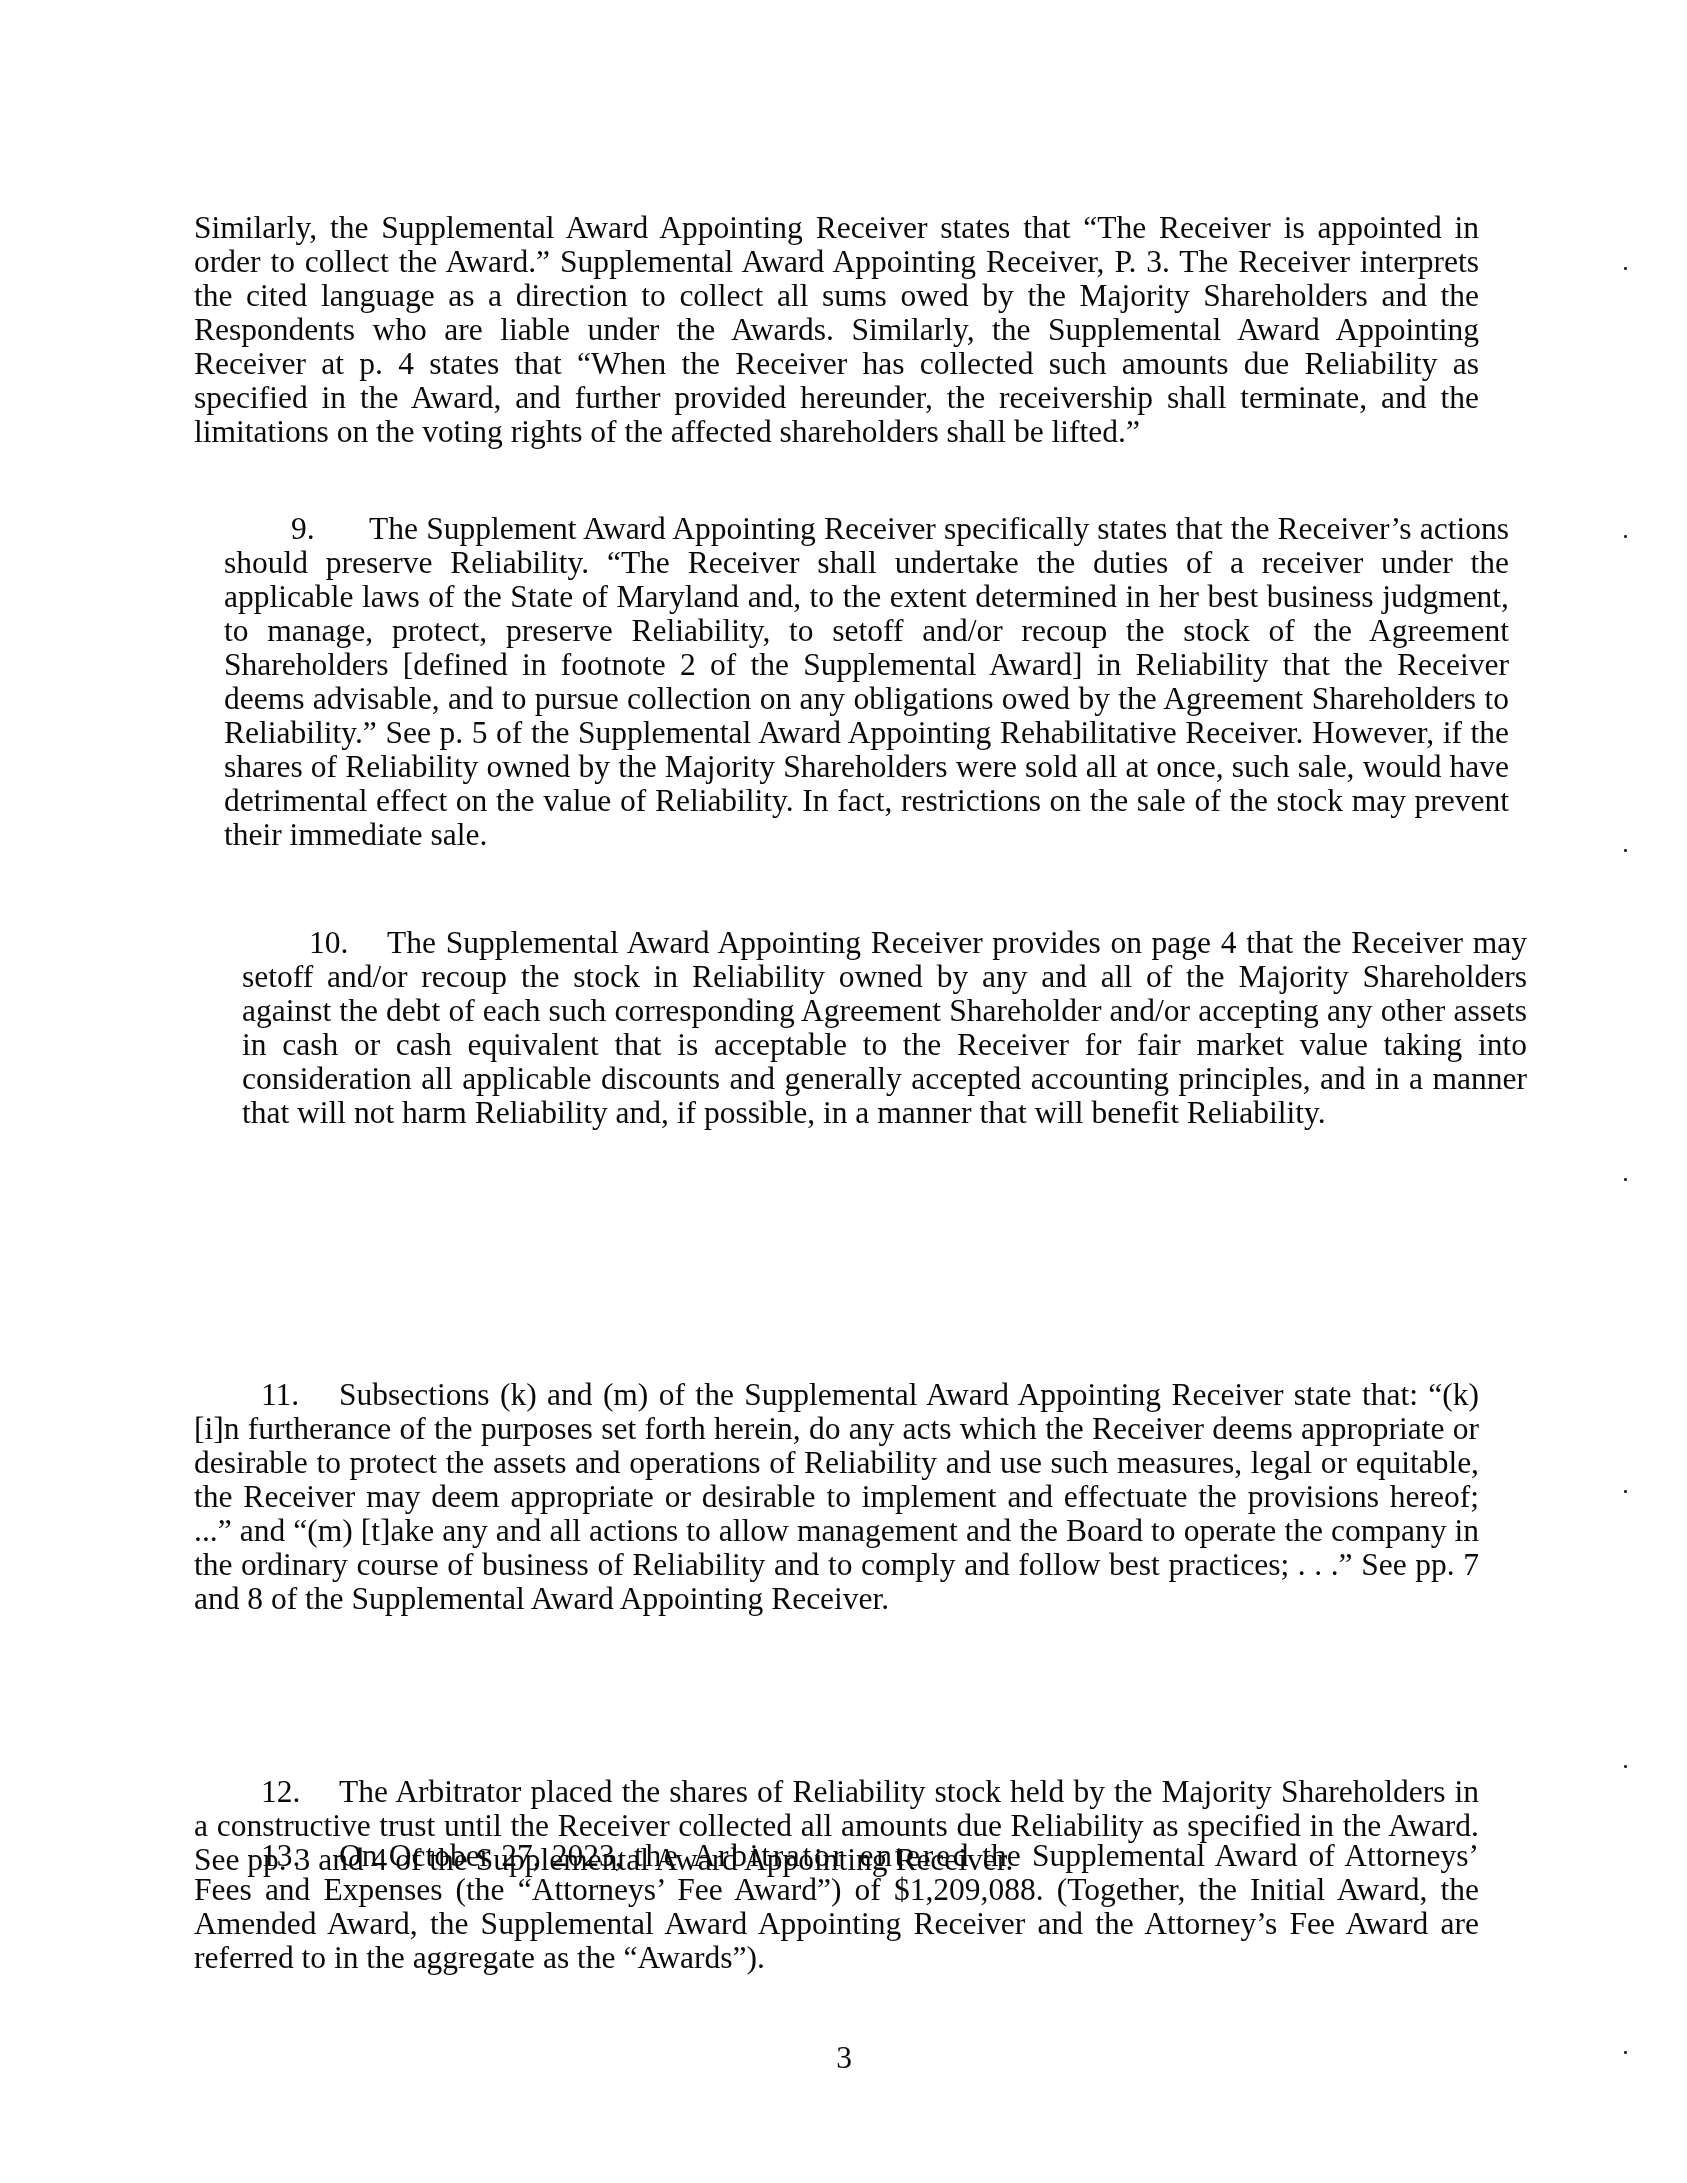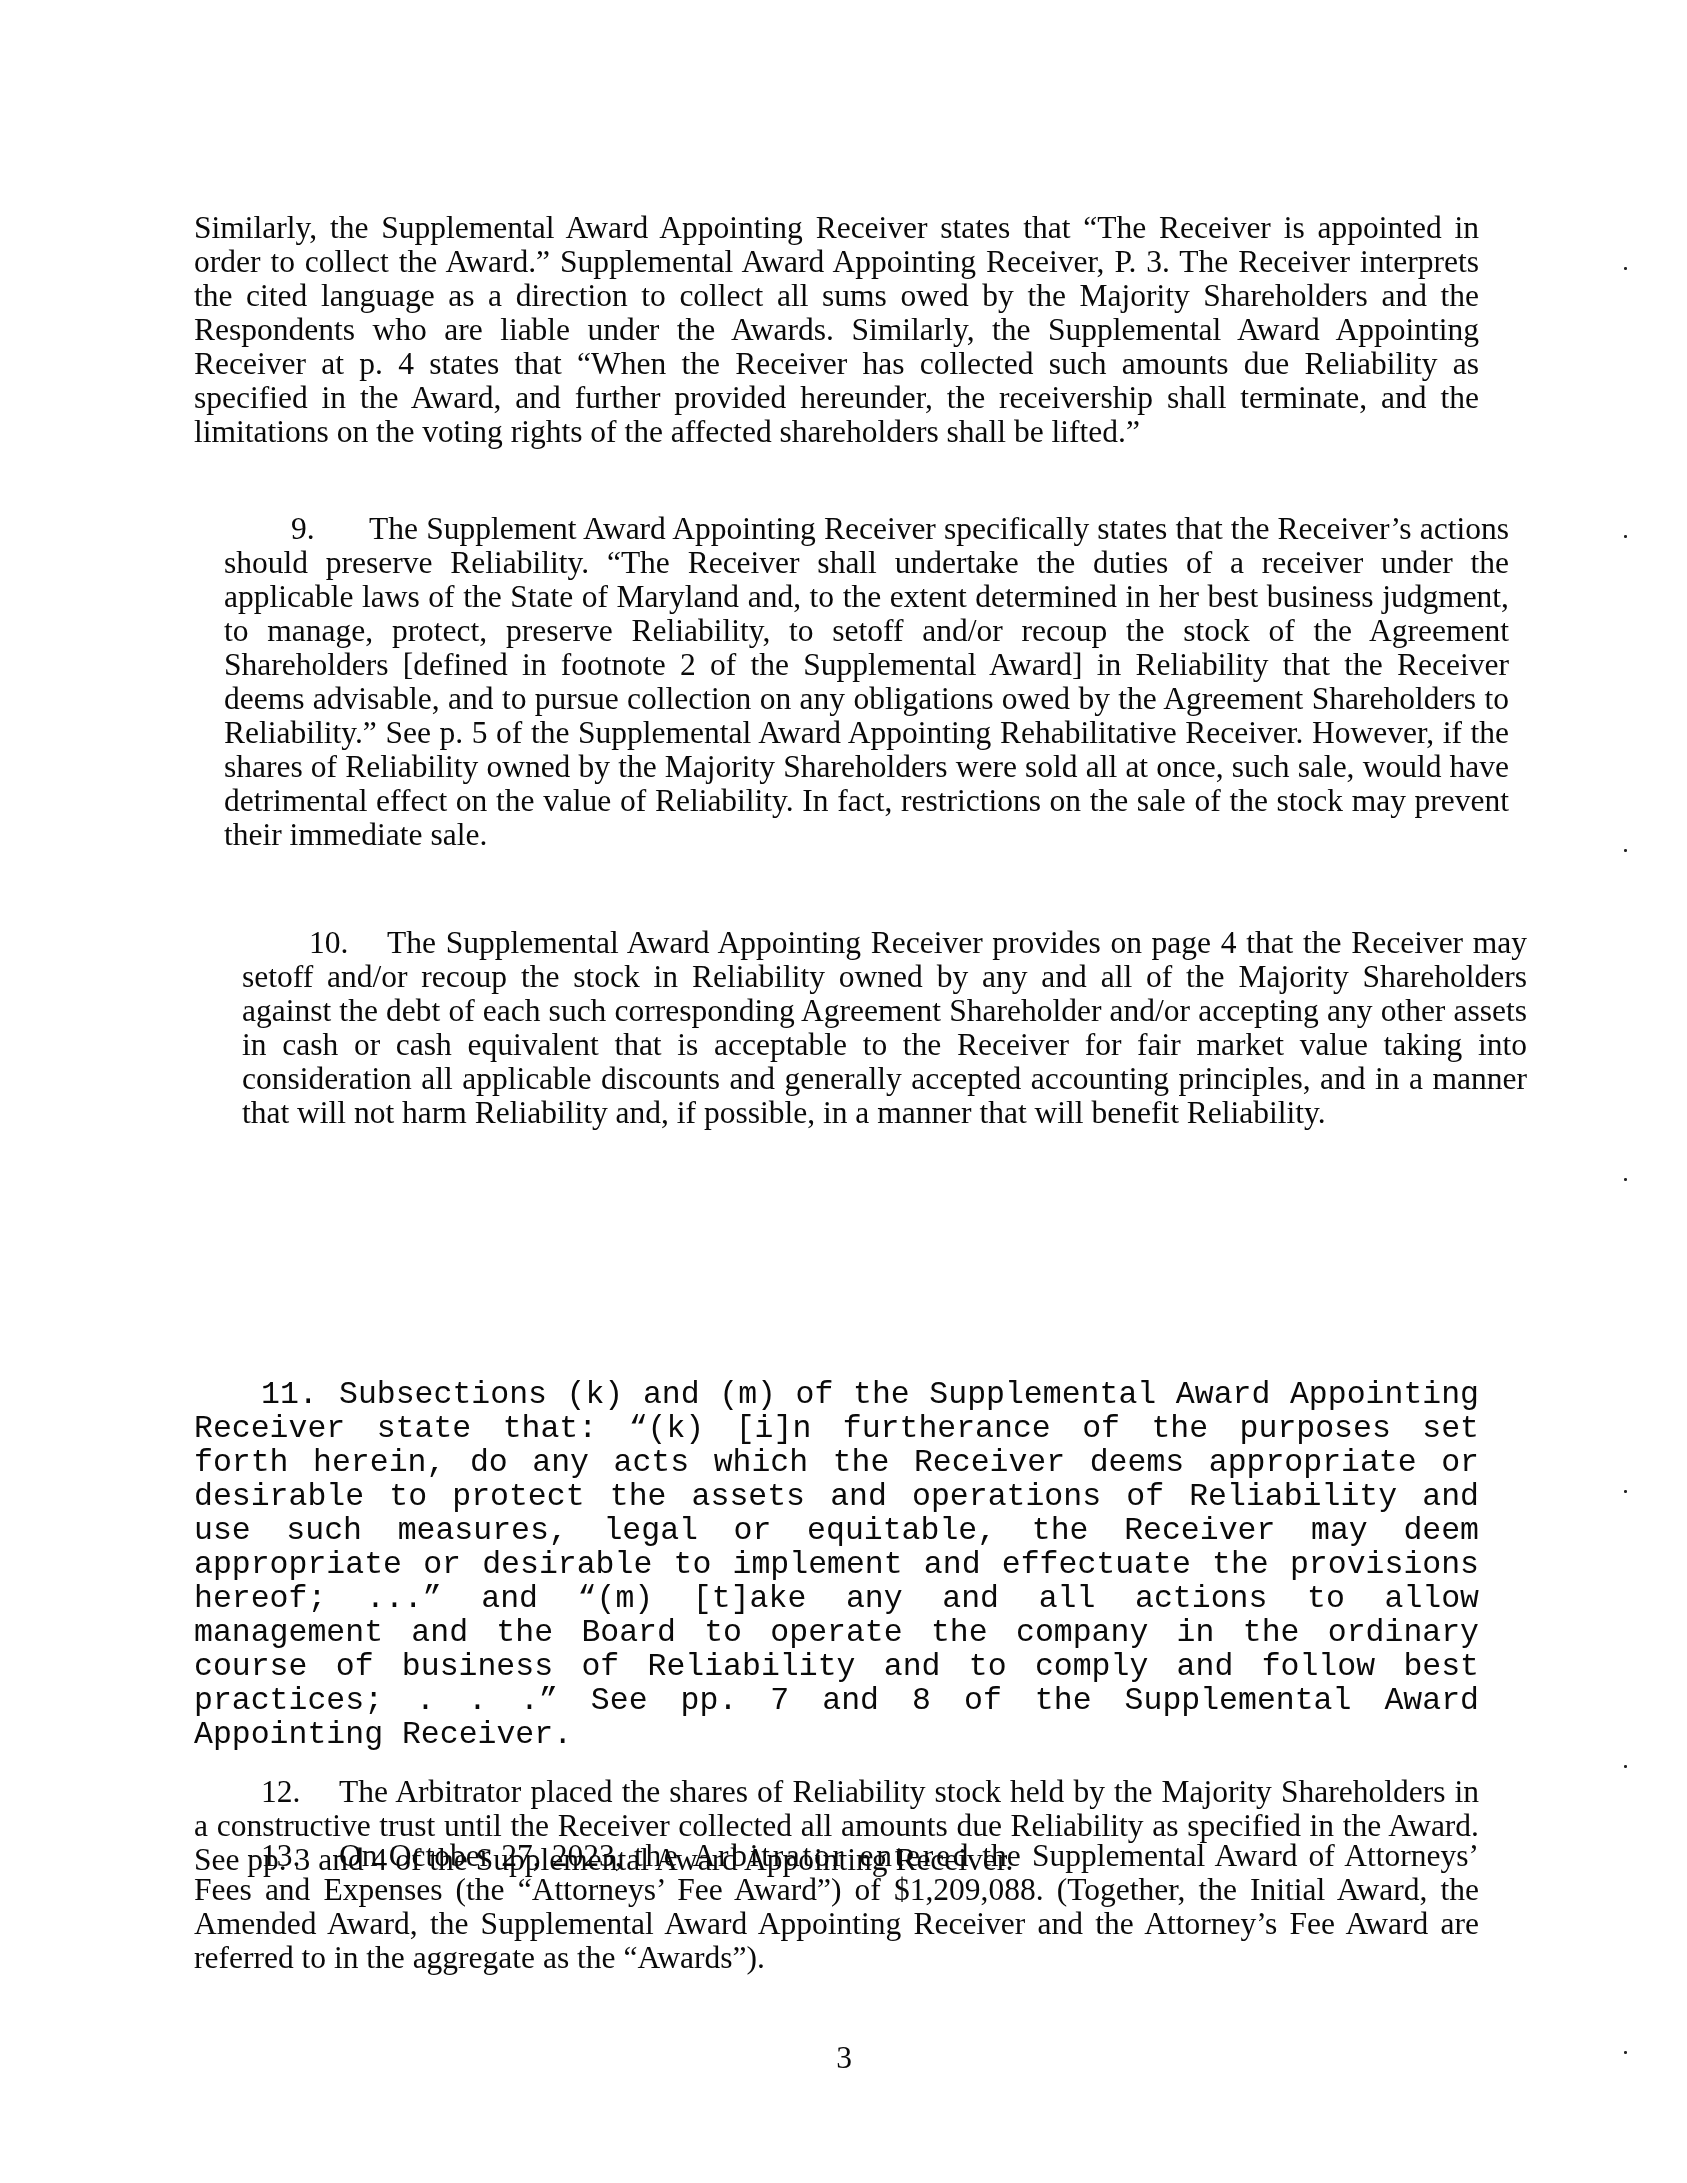--- a/index.html
+++ b/index.html
@@ -31,21 +31,21 @@
       text-align: justify;
       text-align-last: left;
     }
     .para {
       margin: 0;
       padding: 0;
     }
     .para-cont { top: 211px; }
     .para-9  { top: 512px; margin-left: 30px; }
     .para-10 { top: 926px; margin-left: 48px; }
-    .para-11 { top: 1378px; font-family: Liberation Mono, monospace; }
+    .para-11 { top: 1378px; }
     .para-12 { top: 1775px; }
     .para-13 { top: 1839px; }
     .pnum {
       display: inline-block;
       width: 145px;
       padding-left: 67px;
       box-sizing: border-box;
       text-align: left;
     }
     .spaced { letter-spacing: 2.7px; }

